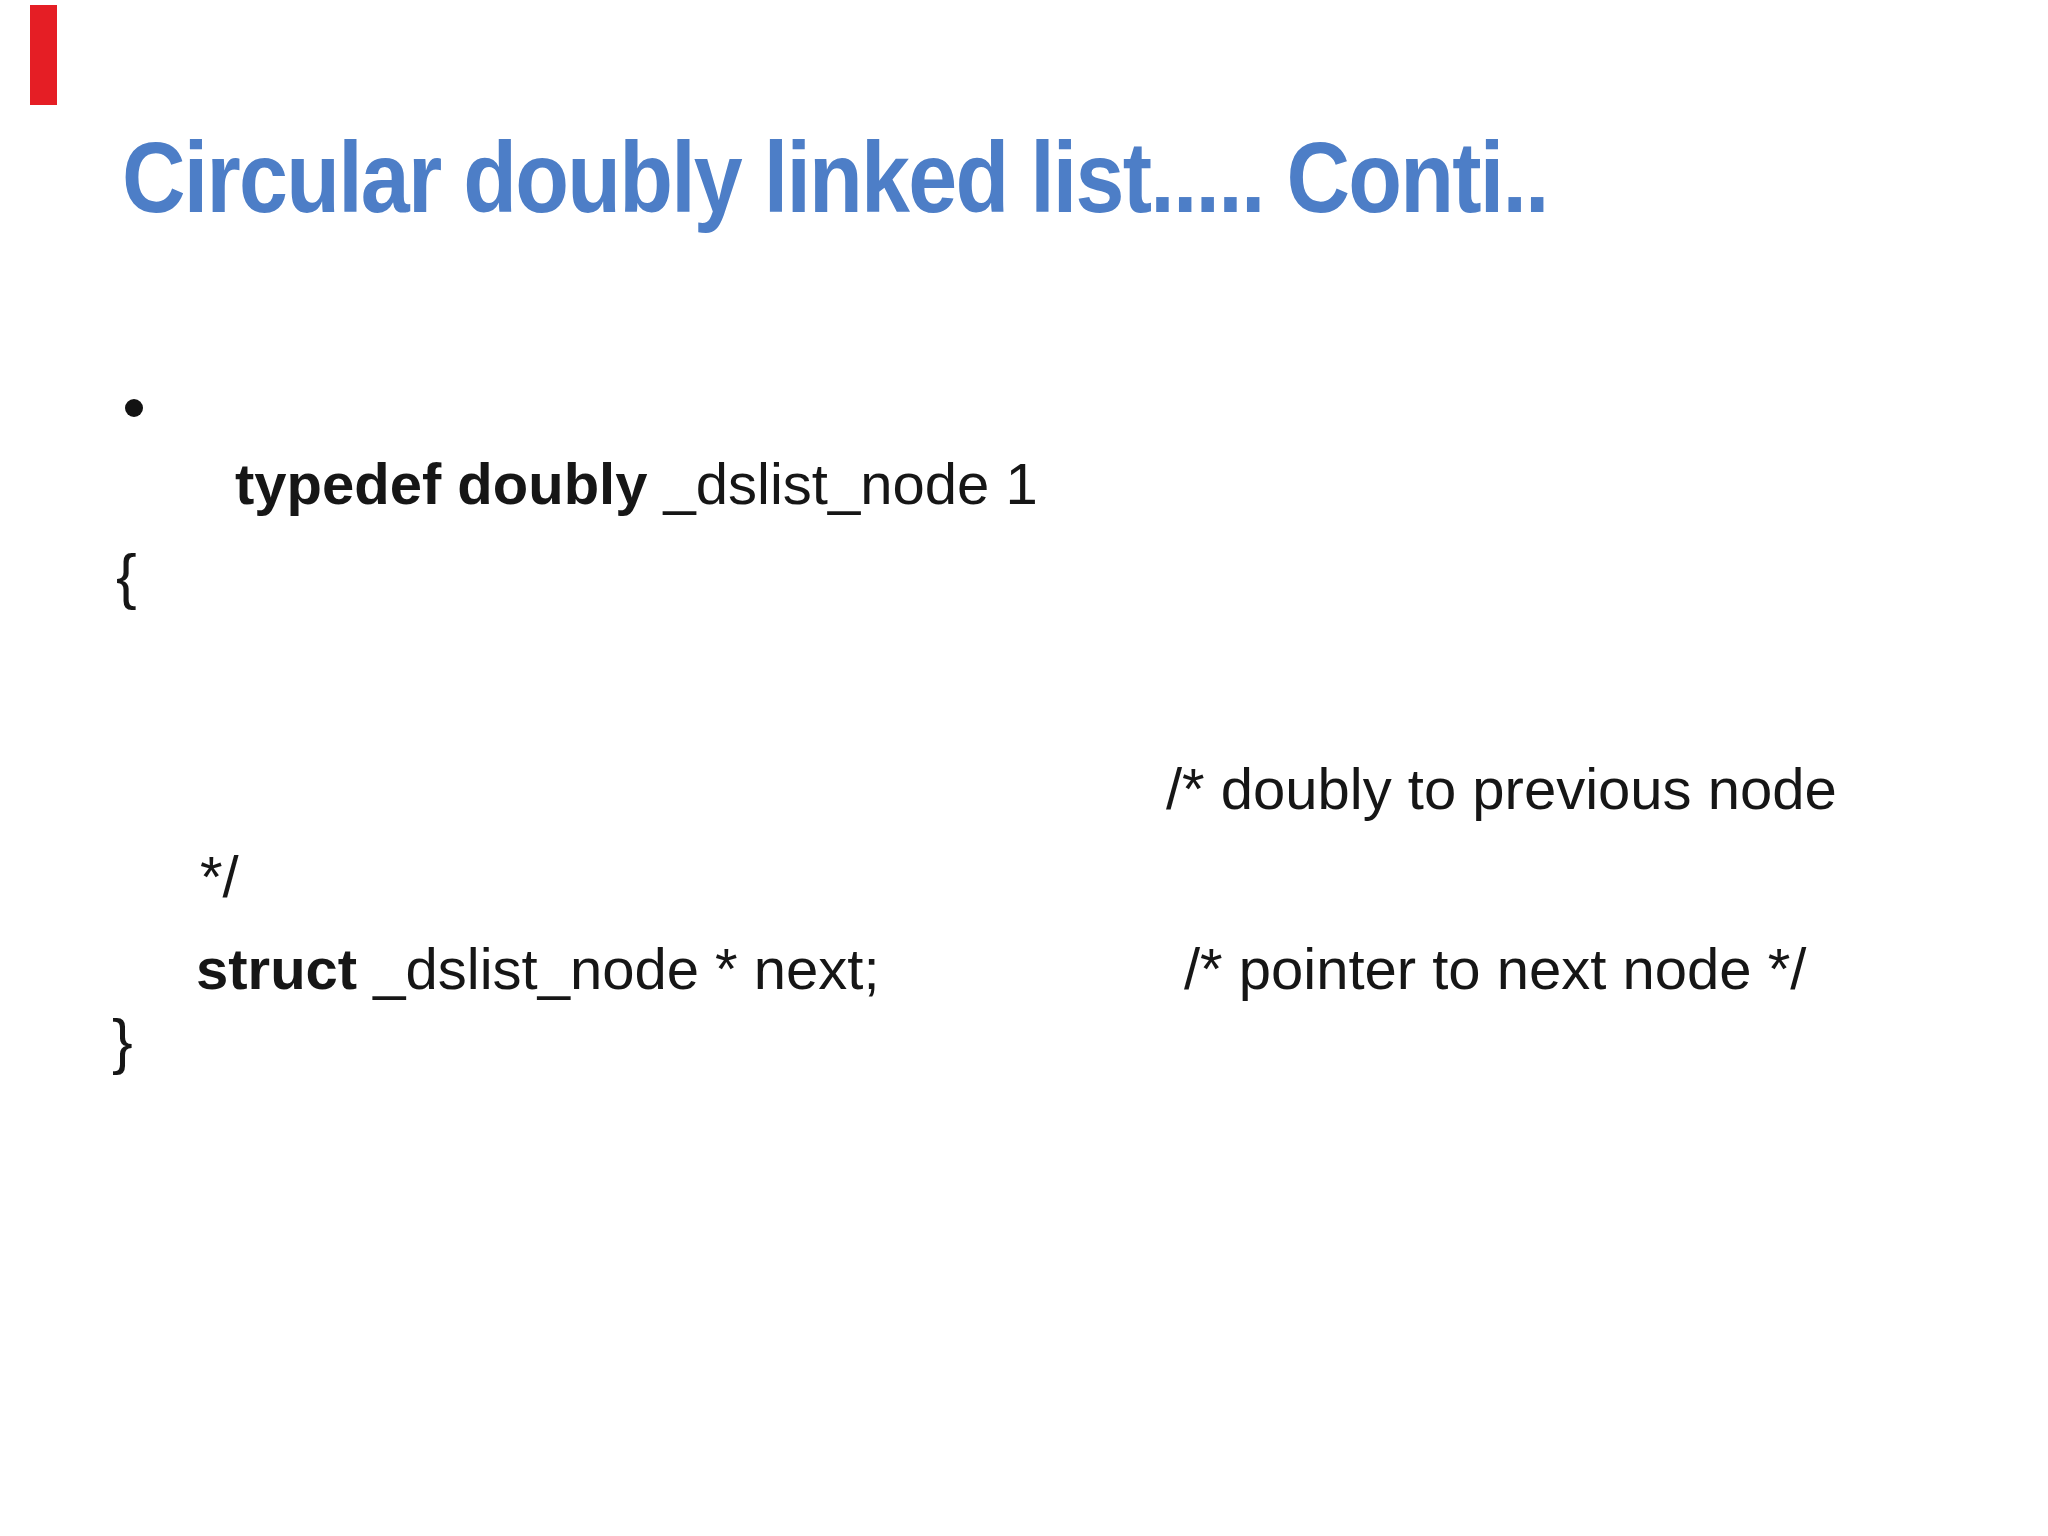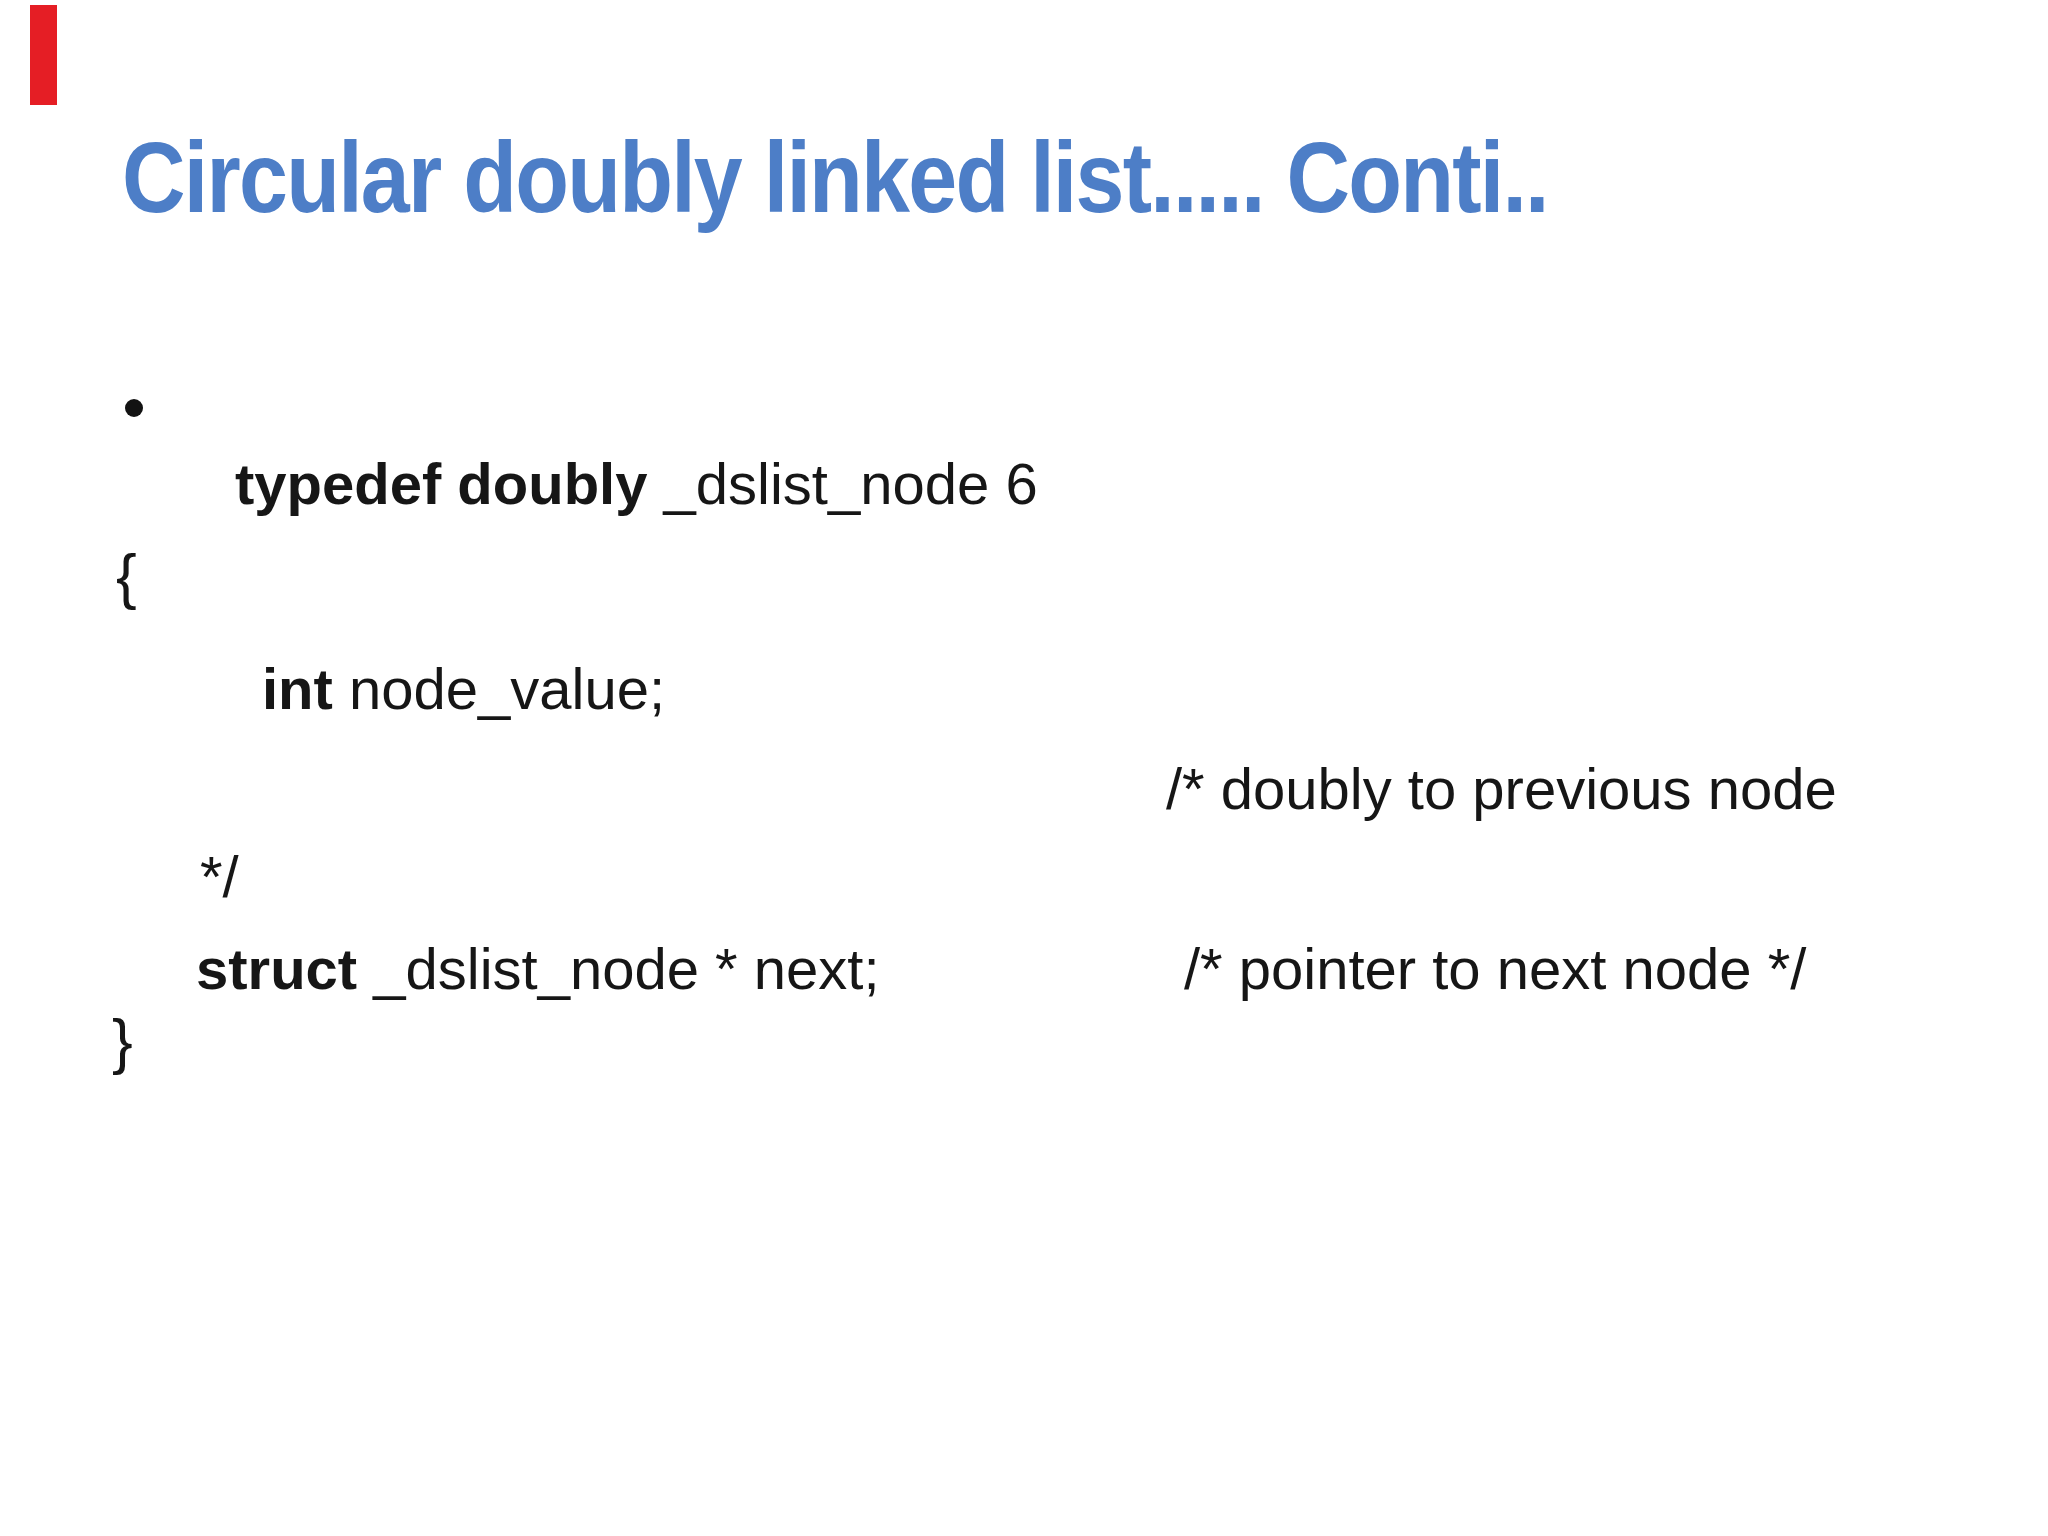--- a/index.html
+++ b/index.html
@@ -60,28 +60,25 @@
 
 <div class="slide">
 
   <div class="red-marker"></div>
 
   <div class="title">Circular doubly linked list..... Conti..</div>
 
   <div class="bullet"></div>
 
   <div class="codeline" style="left:235px; top:455px;">
-    <span class="kw">typedef doubly </span><span>_dslist_node 6</span>
+    <span class="kw">typedef doubly </span><span>_dslist_node 1</span>
   </div>
 
   <div class="codeline brace" style="left:116px; top:545px;">{</div>
 
-  <div class="codeline" style="left:262px; top:660px;">
-    <span class="kw">int </span><span>node_value;</span>
-  </div>
 
   <div class="codeline" style="left:1166px; top:760px;">/* doubly to previous node</div>
   <div class="codeline" style="left:200px; top:848px;">*/</div>
 
   <div class="codeline" style="left:1184px; top:940px;">/* pointer to next node */</div>
   <div class="codeline" style="left:196px; top:940px;">
     <span class="kw">struct </span><span>_dslist_node * next;</span>
   </div>
 
   <div class="codeline brace" style="left:112px; top:1010px;">}</div>

